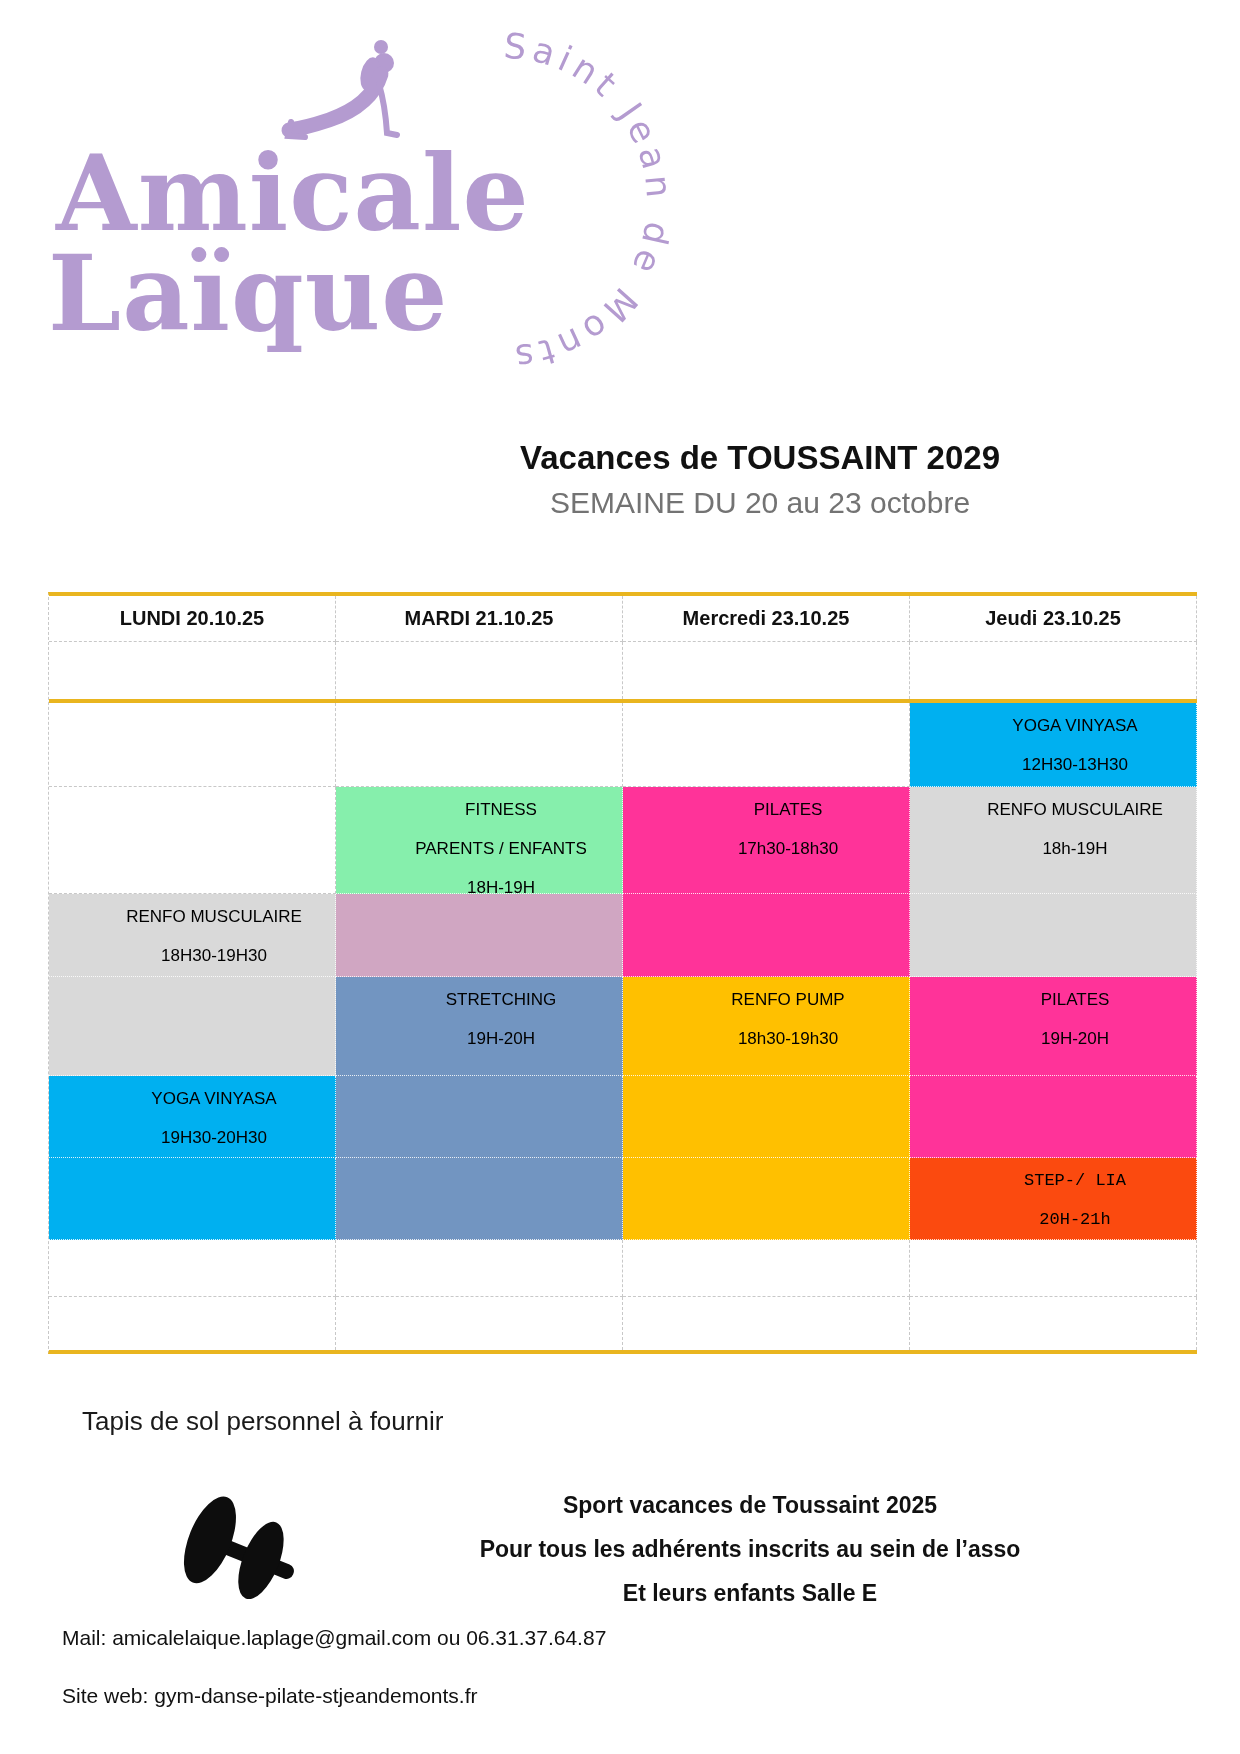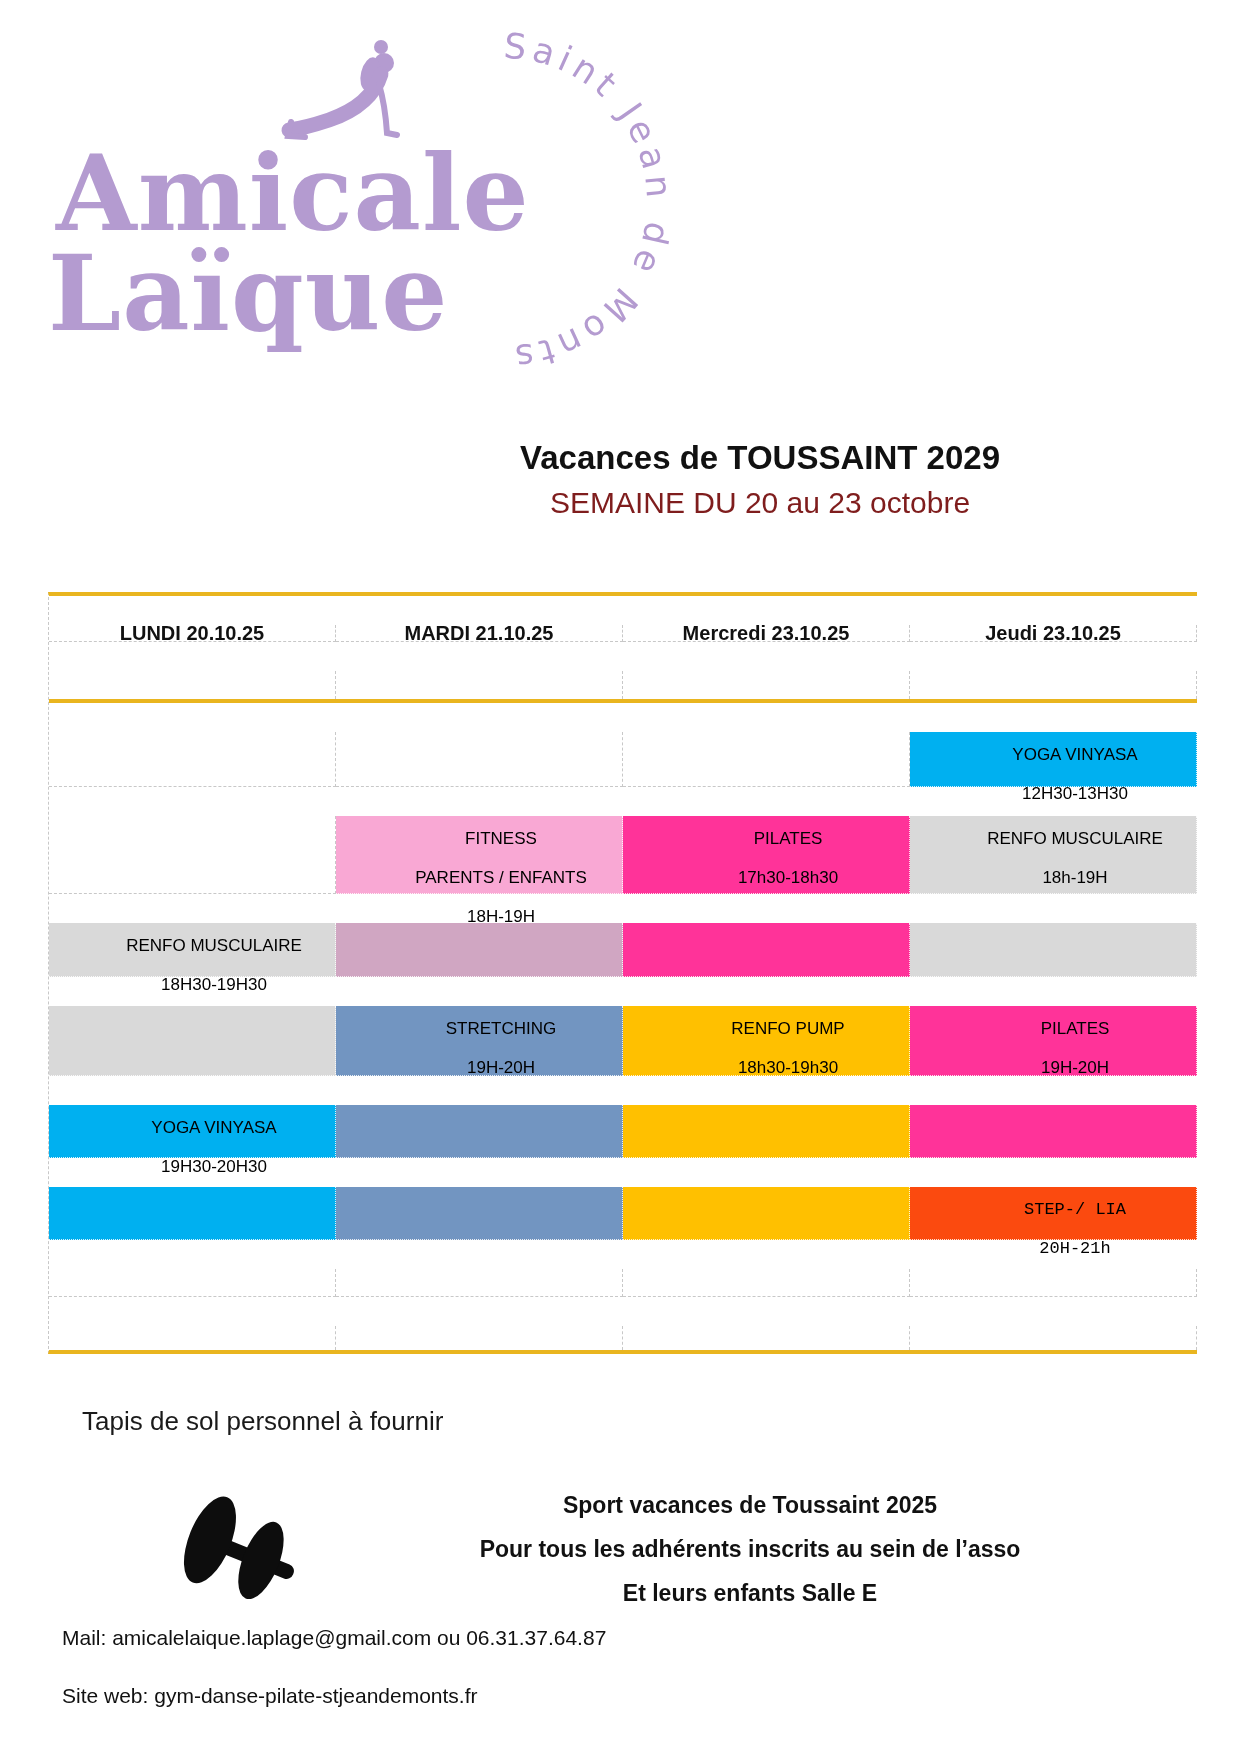--- a/index.html
+++ b/index.html
@@ -15,32 +15,32 @@
     font-weight:700;font-size:104px;line-height:1;letter-spacing:1px;
   }
   .logo-word.l1{left:56px;top:142px;}
   .logo-word.l2{left:48px;top:242px;}
   
   .venue{position:absolute;left:640px;top:96px;width:430px;text-align:center;}
   .venue .v-line{font-weight:700;font-size:30px;line-height:1;margin-bottom:28px;}
   
   .title-block{position:absolute;left:380px;top:440px;width:760px;text-align:center;}
   .main-title{font-weight:700;font-size:33px;line-height:1.1;color:#111;}
-  .sub-title{font-size:30px;line-height:1.2;margin-top:9px;color:#7f1d1d;}
+  .sub-title{font-size:30px;line-height:1.2;margin-top:9px;color:#737373;}
   
   .sched{
     position:absolute;left:48px;top:592px;width:1148px;
     border-top:4px solid #e9b51f;border-bottom:4px solid #e9b51f;
     border-left:1px dashed #c8c8c8;
     display:grid;
     grid-template-columns:repeat(4,287px);
     grid-template-rows:46px 57px 4px 84px 107px 83px 99px 82px 82px 57px 53px;
     box-sizing:content-box;
   }
-  .cell{position:relative;box-sizing:border-box;border-right:1px dashed #c8c8c8;margin-top:29px;}
+  .cell{position:relative;box-sizing:border-box;border-right:1px dashed #c8c8c8;}
   .day-cell{
     display:flex;align-items:center;justify-content:center;
     font-weight:700;font-size:20px;border-bottom:1px dashed #c8c8c8;
   }
   .gold-divider{grid-column:1 / -1;background:#e9b51f;}
   .body-cell{border-bottom:1px dashed #c8c8c8;}
   .no-bot{border-bottom:none;}
   .colored{border-right:1px dotted rgba(255,255,255,.85);border-bottom:1px dotted rgba(255,255,255,.85);}
   .ev{padding-top:3px;text-align:center;font-size:17px;color:#000;}
   .ev-line{height:39px;display:flex;align-items:center;justify-content:center;padding-left:44px;}
@@ -109,21 +109,21 @@
 
     <div class="cell body-cell"></div>
     <div class="cell body-cell"></div>
     <div class="cell body-cell"></div>
     <div class="cell colored c-cyan ev" data-bg="schedule.events.jeudi_yoga.color" style="background: rgb(0, 176, 240);">
       <div class="ev-line">YOGA VINYASA</div>
       <div class="ev-line">12H30-13H30</div>
     </div>
 
     <div class="cell body-cell"></div>
-    <div class="cell colored c-mauve ev" data-bg="schedule.events.mardi_fitness.color" style="background: #f9a8d4;">
+    <div class="cell colored c-mauve ev" data-bg="schedule.events.mardi_fitness.color" style="background: #86efac;">
       <div class="ev-line">FITNESS</div>
       <div class="ev-line">PARENTS / ENFANTS</div>
       <div class="ev-line">18H-19H</div>
     </div>
     <div class="cell colored c-magenta ev" data-bg="schedule.events.mercredi_pilates.color" style="background: rgb(255, 51, 153);">
       <div class="ev-line">PILATES</div>
       <div class="ev-line">17h30-18h30</div>
     </div>
     <div class="cell colored c-gray ev" data-bg="schedule.events.jeudi_renfo.color" style="background: rgb(217, 217, 217);">
       <div class="ev-line">RENFO MUSCULAIRE</div>

